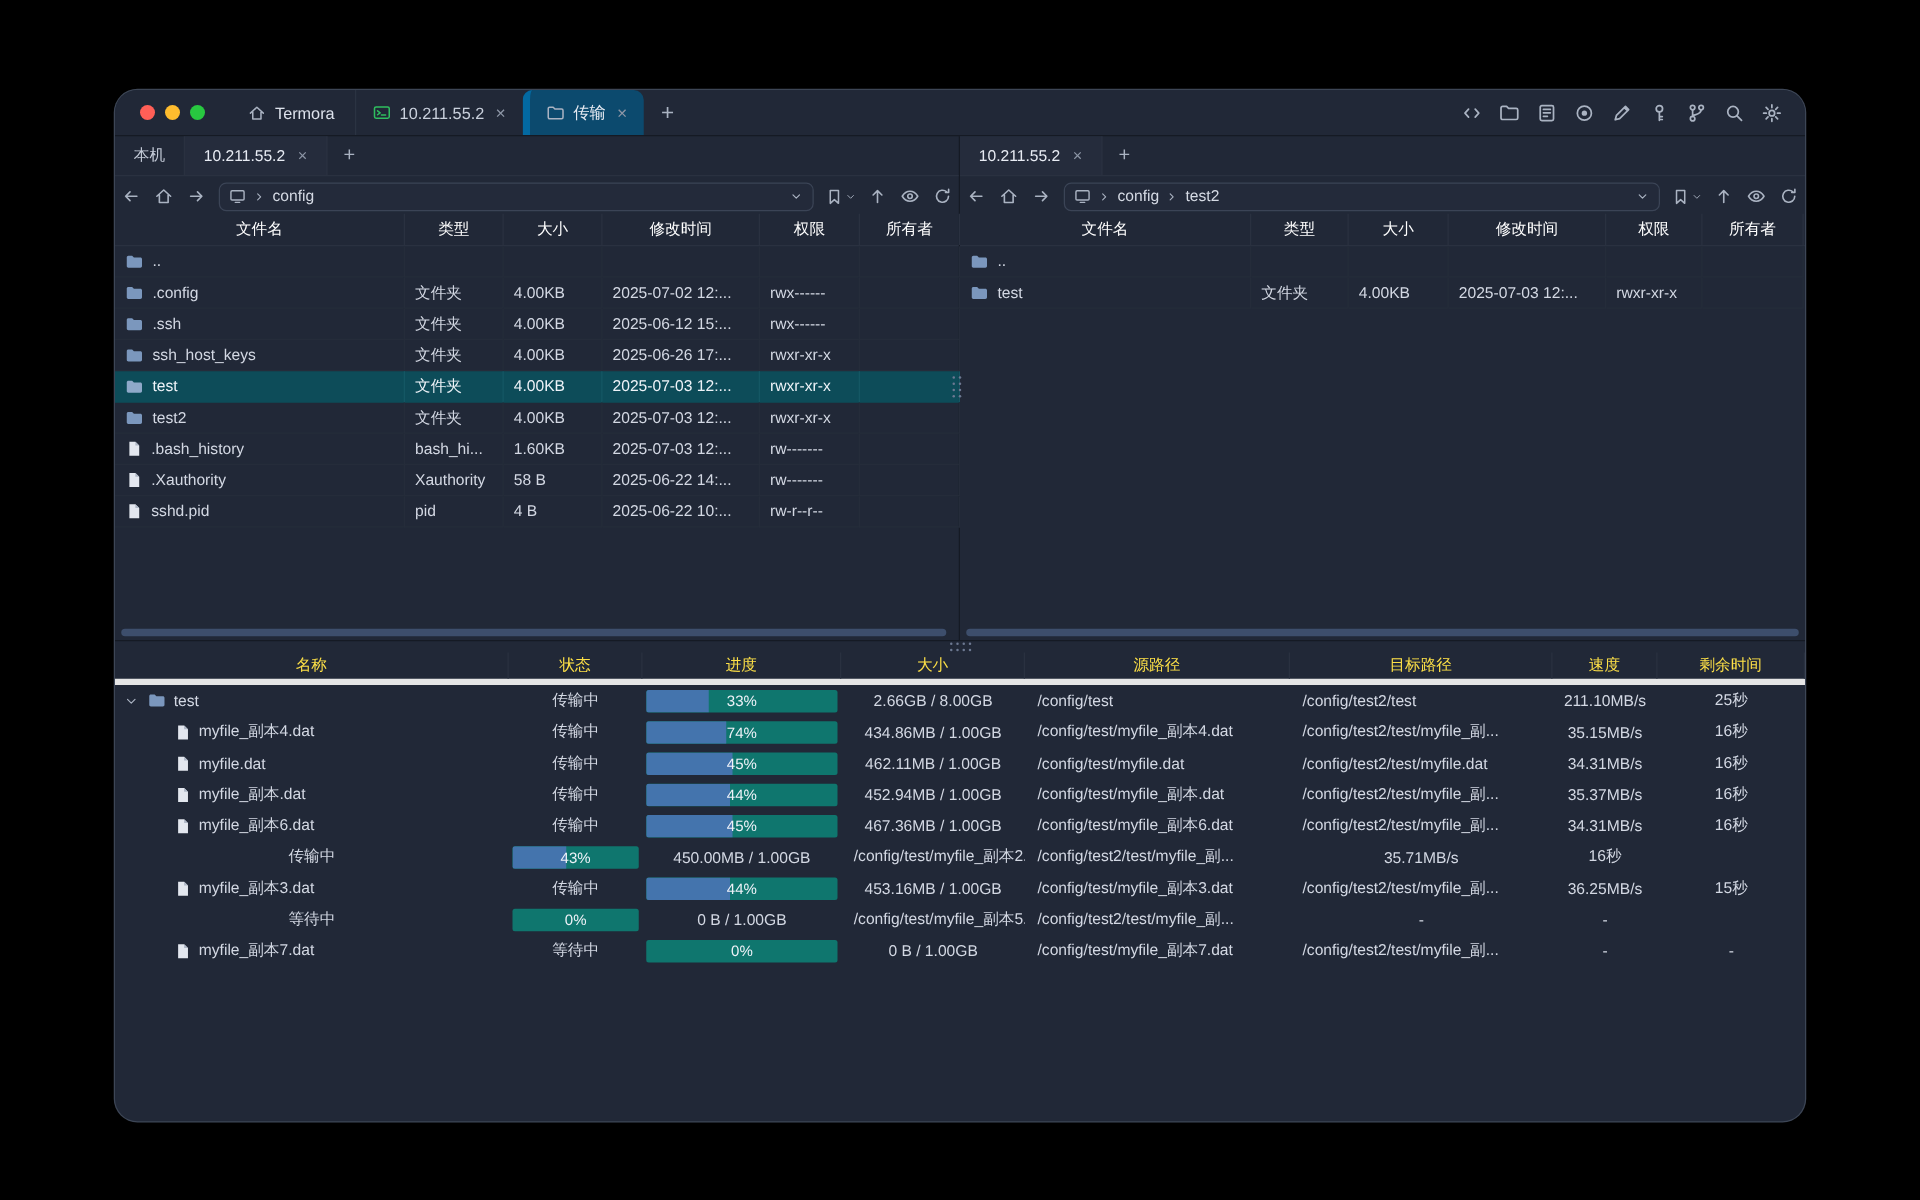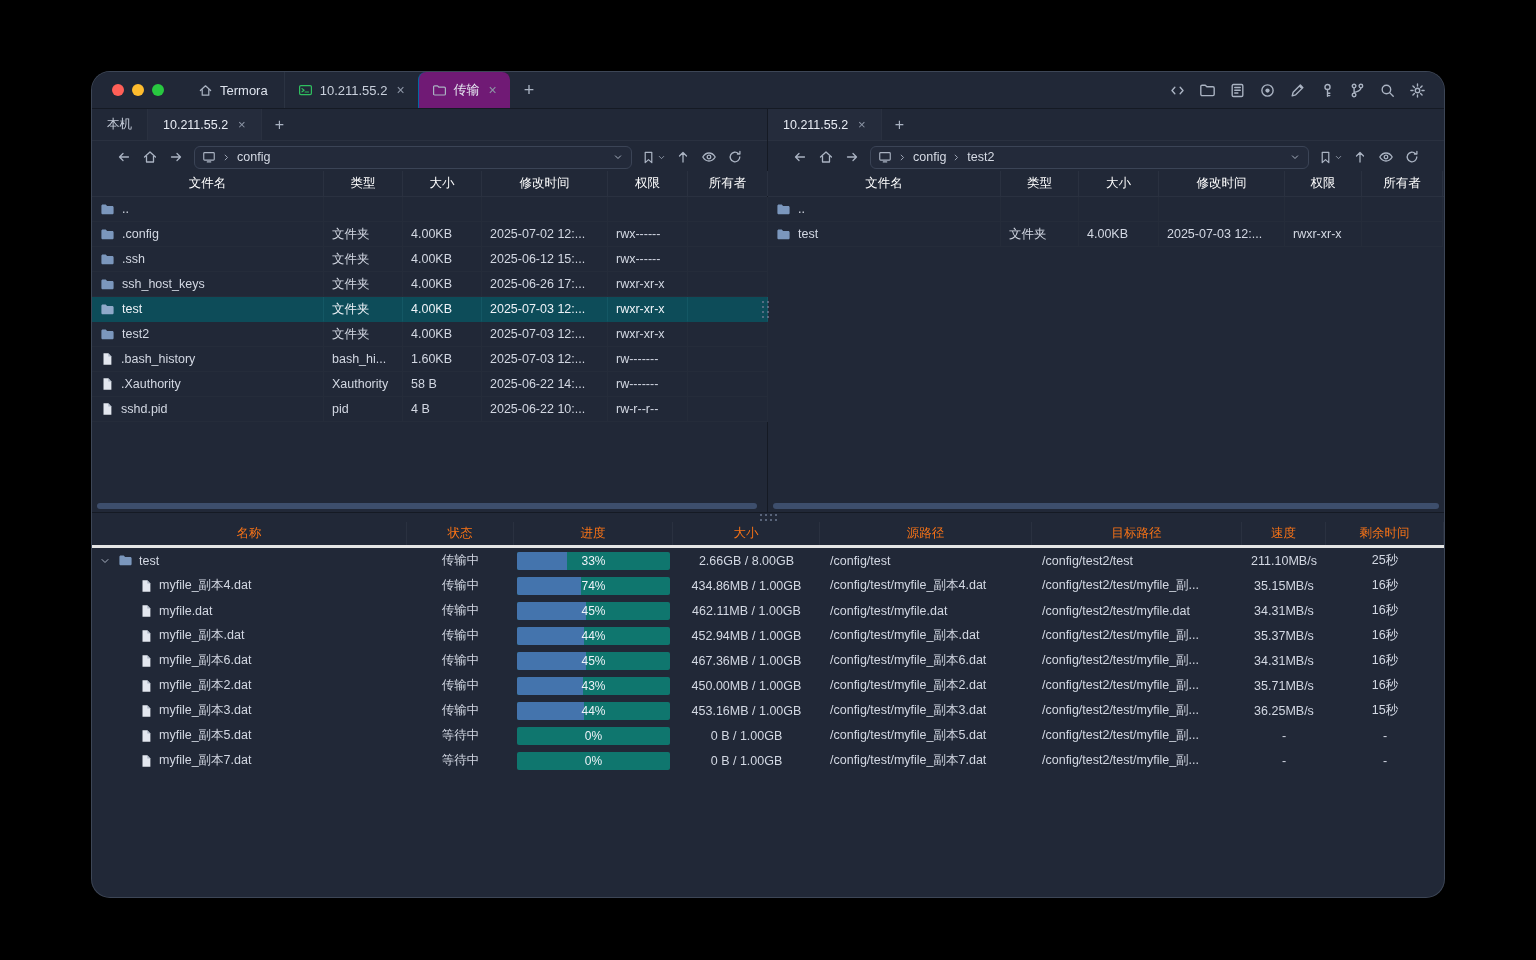--- a/index.html
+++ b/index.html
@@ -11,37 +11,37 @@
   .ic{stroke:#aab3c2;fill:none;stroke-width:1.3;stroke-linecap:round;stroke-linejoin:round}
 
   
   .titlebar{height:37px;flex:0 0 auto;display:flex;align-items:stretch;border-bottom:1px solid #151a24;background:#212837}
   .traffic{display:flex;align-items:center;gap:8px;padding:0 18px 0 20px}
   .dot{width:12px;height:12px;border-radius:50%}
   .dot.r{background:#ff5f57}.dot.y{background:#febc2e}.dot.g{background:#28c840}
   .app-item{display:flex;align-items:center;gap:7px;padding:0 16px;color:#dde2ec;font-size:13px}
   .ttab{display:flex;align-items:center;gap:7px;padding:0 13px;border-left:1px solid #2b3342;color:#c9d0dc;font-size:13px;cursor:default}
   .ttab .x{color:#8d96a6;font-size:14px;margin-left:2px;line-height:1}
-  .ttab.active{background:#701a75;border-radius:8px 8px 0 0;border-left:1px solid #0369a1;color:#e6eaf2}
+  .ttab.active{background:#0c4a6e;border-radius:8px 8px 0 0;border-left:6px solid #0369a1;color:#e6eaf2}
   .ttab-plus{display:flex;align-items:center;padding:0 14px;color:#aab3c2;font-size:18px}
   .tb-icons{margin-left:auto;display:flex;align-items:center;gap:9px;padding-right:16px}
   .tbtn{width:21px;height:21px;display:flex;align-items:center;justify-content:center;border-radius:5px}
 
   
   .main{flex:1;display:flex;flex-direction:column;min-height:0}
   .top-split{height:404px;flex:0 0 auto;display:flex;border-bottom:1px solid #151a24;position:relative}
   .panel{display:flex;flex-direction:column;min-width:0;position:relative}
   .panel.left{width:676px;flex:0 0 auto;border-right:1px solid #151a24}
   .panel.right{flex:1}
   .ptabs{height:32px;flex:0 0 auto;display:flex;align-items:stretch;border-bottom:1px solid #2a3140}
   .ptab{display:flex;align-items:center;gap:8px;padding:0 15px;border-right:1px solid #2a3140;color:#c4cbd8;font-size:12.5px}
   .ptab.active{color:#e8ecf4;background:#252c3c}
   .ptab .x{color:#8d96a6;font-size:13px;margin-left:2px}
   .ptab-plus{display:flex;align-items:center;padding:0 13px;color:#aab3c2;font-size:16px}
-  .navbar{height:28px;flex:0 0 auto;display:flex;align-items:center;gap:2px;padding:0 20px;margin-top:2px}
+  .navbar{height:28px;flex:0 0 auto;display:flex;align-items:center;gap:2px;padding:0 1px;margin-top:2px}
   .nbtn{width:24px;height:22px;display:flex;align-items:center;justify-content:center;border-radius:5px}
   .crumb{flex:1;height:23px;border:1px solid #3b4456;border-radius:6px;background:#232a3a;display:flex;align-items:center;gap:5px;
          padding:0 7px;margin:0 4px;color:#d5dae4;overflow:hidden;white-space:nowrap}
   .crumb .grow{flex:1}
   .bmk{display:flex;align-items:center;gap:1px;padding:0 3px}
 
   
   .fhead{display:grid;height:26px;flex:0 0 auto;border-bottom:1px solid #2a3140;color:#ffffff}
   .fhead>div{display:flex;align-items:center;justify-content:center;border-right:1px solid #2a3140;overflow:hidden}
   .frow{display:grid;height:25px;flex:0 0 auto}
@@ -55,21 +55,21 @@
 
   
   .grip-v{position:absolute;left:670px;top:192px;display:grid;grid-template-columns:repeat(2,2px);grid-auto-rows:2px;gap:3px;z-index:3}
   .grip-h{display:grid;grid-template-columns:repeat(4,2px);grid-auto-rows:2px;gap:3px}
   .grip-v i,.grip-h i{background:#6d7992;border-radius:50%}
   .hsplit{height:9px;flex:0 0 auto;display:flex;align-items:center;justify-content:center}
 
   
   .transfers{flex:1;display:flex;flex-direction:column;min-height:0}
   .tgrid{grid-template-columns:315px 107px 159px 147px 212px 210px 84px 118px}
-  .thead{display:grid;height:26px;flex:0 0 auto;border-bottom:3px solid #e5e5e5;color:#f97316}
+  .thead{display:grid;height:26px;flex:0 0 auto;border-bottom:5px solid #e5e5e5;color:#fde047}
   .thead>div{display:flex;align-items:center;justify-content:center;border-right:1px solid #2a3140}
   .trow{display:grid;height:25px;flex:0 0 auto;color:#d3d8e3}
   .trow>div{display:flex;align-items:center;overflow:hidden;white-space:nowrap}
   .t-name{gap:6px;padding-left:6px}
   .t-name.lvl1{padding-left:47px}
   .t-c{justify-content:center}
   .t-l{padding:0 10px}
   .expander{width:14px;display:flex;justify-content:center}
   .pwrap{width:100%;padding:0 3px}
   .pbar{position:relative;height:18px;background:#0f766e;border-radius:2px;overflow:hidden}
@@ -693,29 +693,20 @@
             </div>
           </div>
         <div class="t-c">467.36MB / 1.00GB</div>
         <div class="t-l">/config/test/myfile_副本6.dat</div>
         <div class="t-l">/config/test2/test/myfile_副...</div>
         <div class="t-c">34.31MB/s</div>
         <div class="t-c">16秒</div>
       </div>
 
       <div class="trow tgrid">
-        <div class="t-name lvl1">
-            <span>
-              <svg width="14" height="14" viewBox="0 0 16 16">
-                <path d="M4 1.5h5.5L13 5v9.5H4z" fill="#e3e7ef"></path>
-                <path d="M9.5 1.5 13 5H9.5z" fill="#aeb7c6"></path>
-              </svg>
-            </span>
-            <span>myfile_副本2.dat</span>
-          </div>
         <div class="t-c">传输中</div>
         <div>
             <div class="pwrap">
               <div class="pbar">
                 <div class="pfill" style="width: 43%;"></div>
                 <span class="plabel">43%</span>
               </div>
             </div>
           </div>
         <div class="t-c">450.00MB / 1.00GB</div>
@@ -745,29 +736,20 @@
             </div>
           </div>
         <div class="t-c">453.16MB / 1.00GB</div>
         <div class="t-l">/config/test/myfile_副本3.dat</div>
         <div class="t-l">/config/test2/test/myfile_副...</div>
         <div class="t-c">36.25MB/s</div>
         <div class="t-c">15秒</div>
       </div>
 
       <div class="trow tgrid">
-        <div class="t-name lvl1">
-            <span>
-              <svg width="14" height="14" viewBox="0 0 16 16">
-                <path d="M4 1.5h5.5L13 5v9.5H4z" fill="#e3e7ef"></path>
-                <path d="M9.5 1.5 13 5H9.5z" fill="#aeb7c6"></path>
-              </svg>
-            </span>
-            <span>myfile_副本5.dat</span>
-          </div>
         <div class="t-c">等待中</div>
         <div>
             <div class="pwrap">
               <div class="pbar">
                 <div class="pfill" style="width: 0%;"></div>
                 <span class="plabel">0%</span>
               </div>
             </div>
           </div>
         <div class="t-c">0 B / 1.00GB</div>

